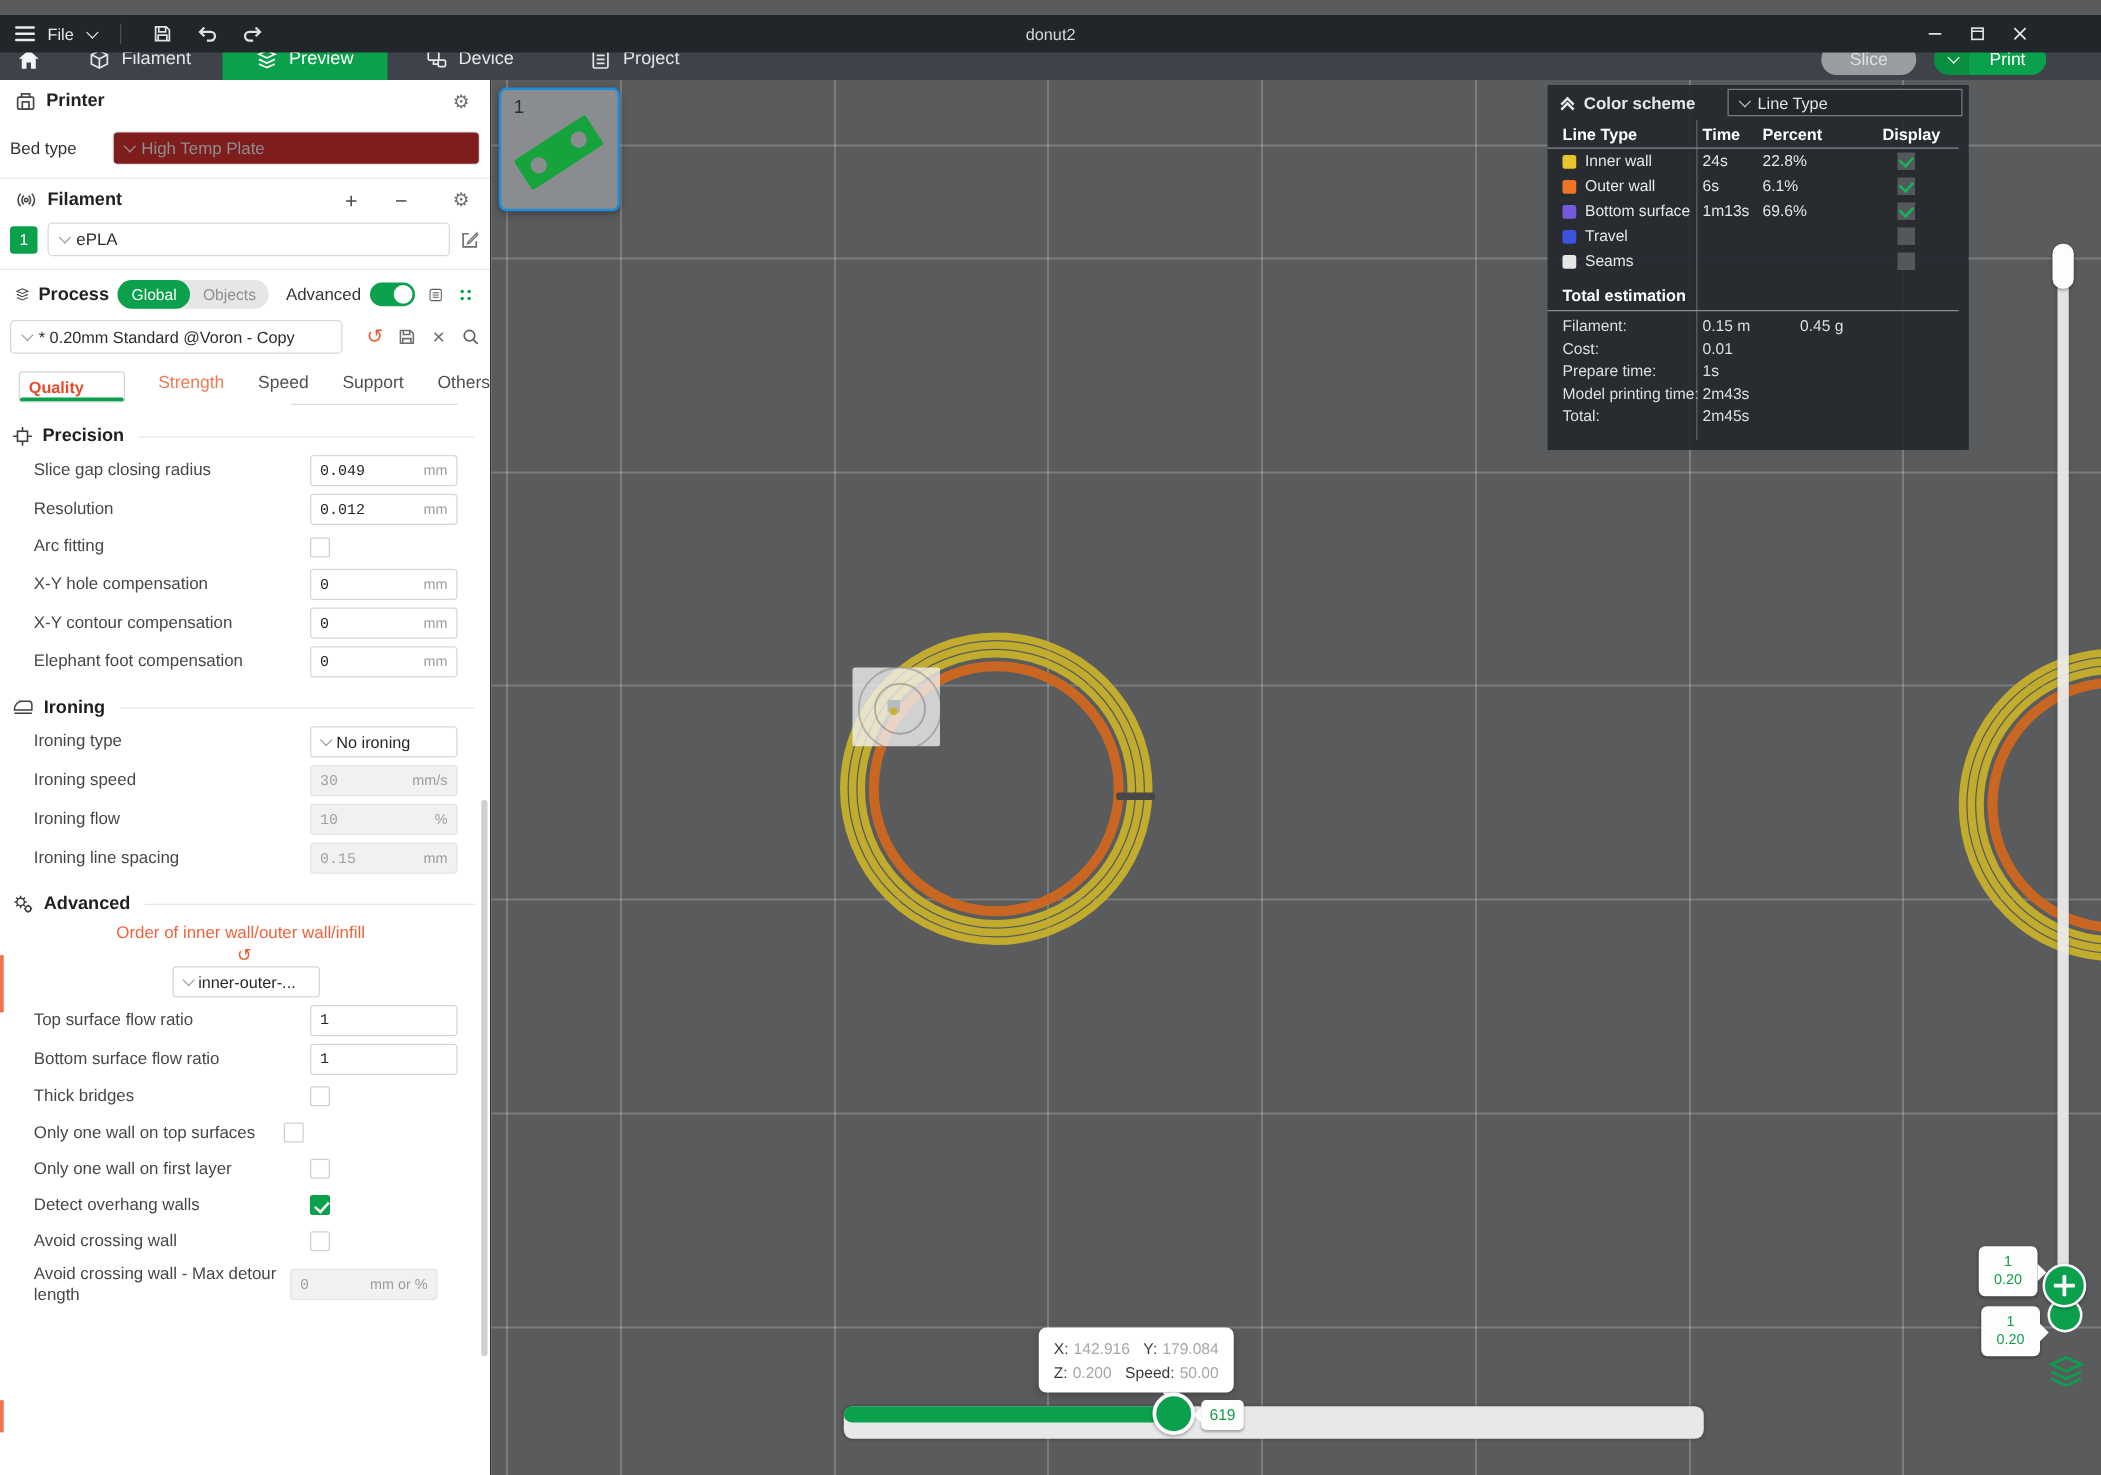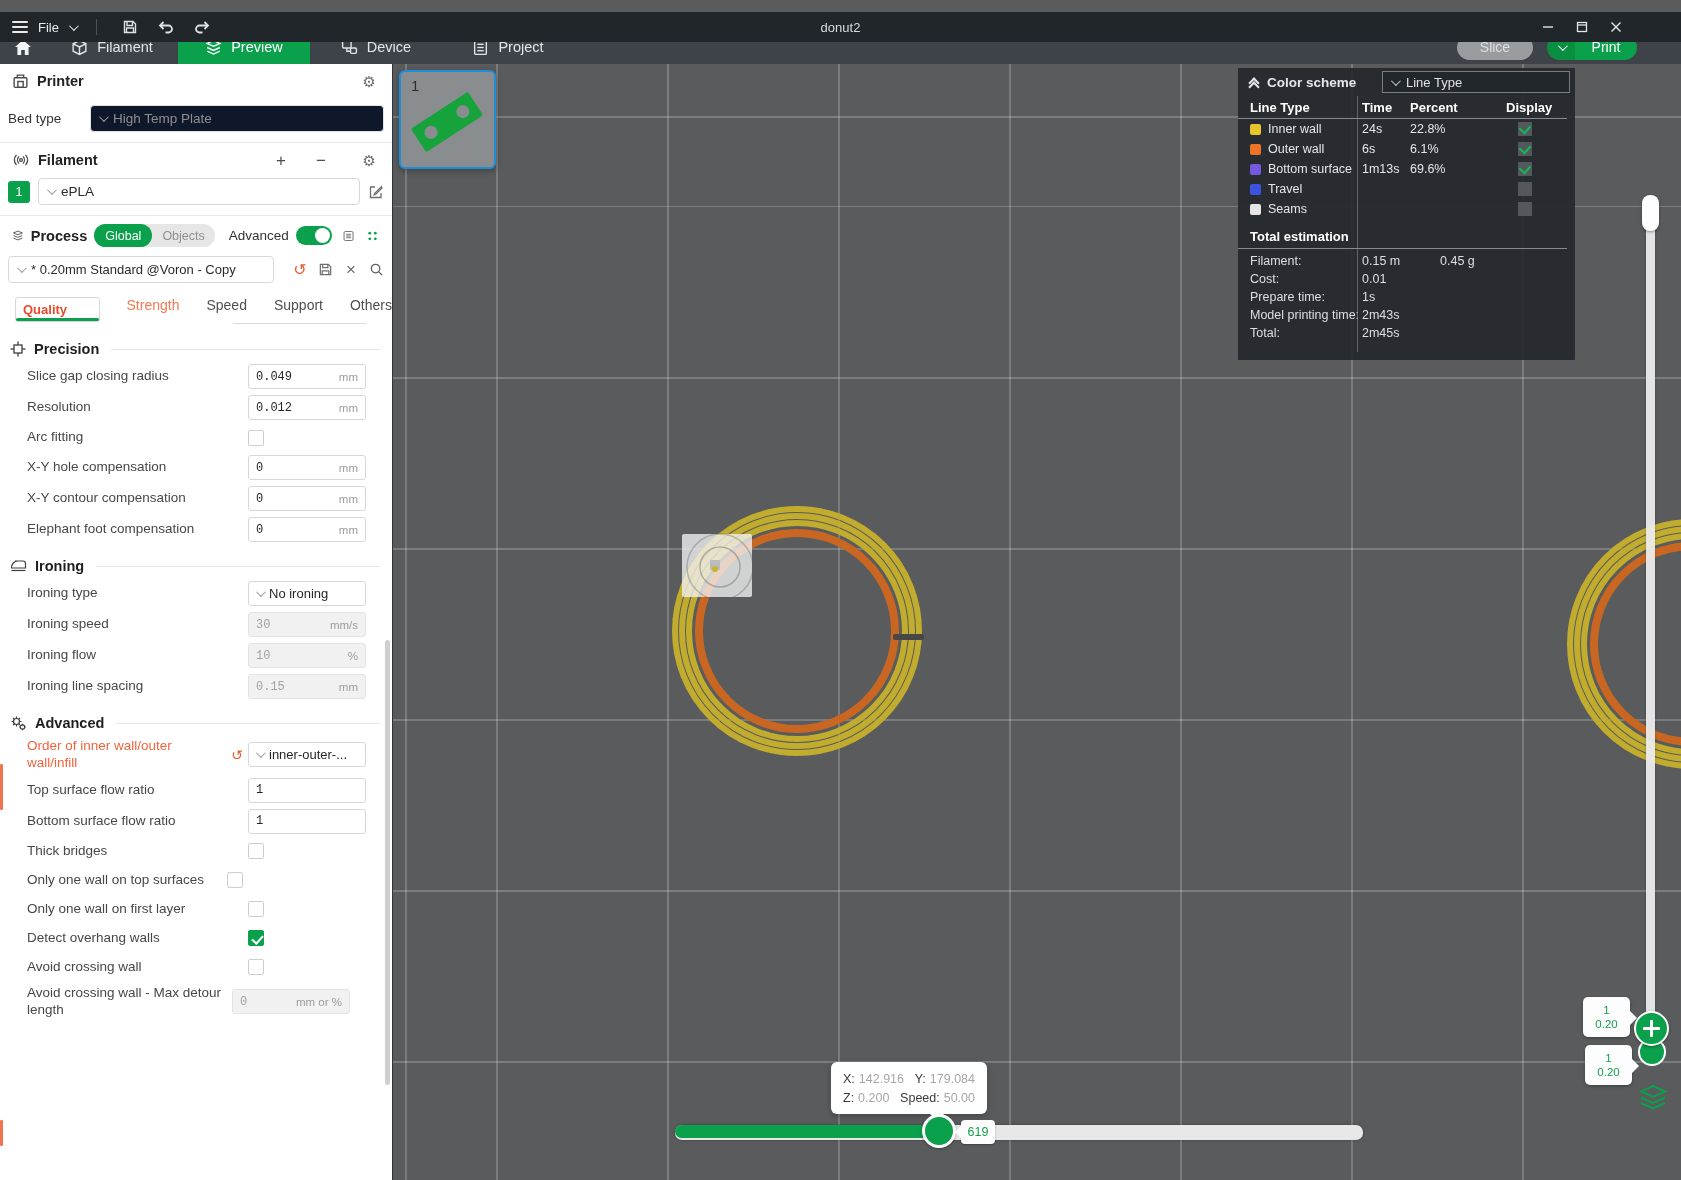--- a/index.html
+++ b/index.html
@@ -36,21 +36,21 @@
   
   #sidebar{position:absolute;left:0;top:64px;width:393px;height:1116px;background:#FFFFFF;border-right:1px solid #303539;z-index:40;}
   .sec-head{display:flex;align-items:center;gap:8px;padding:8px 14px 7px 12px;}
   .sec-head .t{font-size:14.5px;font-weight:bold;color:#222;}
   .sec-head .sp{flex:1;}
   .icon-btn{color:#6E6E6E;font-size:15px;line-height:1;display:flex;align-items:center;justify-content:center;width:18px;height:18px;}
   .icon-btn.plusminus{font-size:17px;color:#4C4C4C;}
   .combo{height:27px;border:1px solid #D8D8D8;border-radius:4px;display:flex;align-items:center;gap:7px;padding:0 8px;font-size:13.5px;color:#2B2B2B;background:#fff;}
   .combo .cv{white-space:nowrap;overflow:hidden;text-overflow:ellipsis;}
   .combo .chev{color:#9a9a9a;flex:none;}
-  .combo.gray{background:#0f172a;color:#8E8E90;border-color:#E2E2E3;text-align:center;}
+  .combo.gray{background:#7f1d1d;color:#8E8E90;border-color:#E2E2E3;text-align:center;}
   .row-line{display:flex;align-items:center;gap:8px;padding:2px 8px;}
   .hr{height:1px;background:#E9E9E9;margin:8px 0 0 0;}
   .slot{width:22px;height:22px;background:var(--accent);color:#fff;font-size:12.5px;display:flex;align-items:center;justify-content:center;border-radius:3px;flex:none;}
   .seg{display:flex;align-items:center;background:#E6E6E7;border-radius:12px;height:23px;}
   .seg .on{background:var(--accent);color:#fff;border-radius:12px;height:23px;display:flex;align-items:center;padding:0 11px;font-size:12.5px;}
   .seg .off{color:#8F8F91;padding:0 10px;font-size:12.5px;}
   .toggle{width:36px;height:19px;border-radius:10px;background:var(--accent);position:relative;flex:none;}
   .toggle i{position:absolute;right:2px;top:2px;width:15px;height:15px;border-radius:50%;background:#fff;}
   .adv-label{font-size:13.5px;color:#333;}
   .preset-icons{display:flex;align-items:center;gap:9px;padding-left:9px;}
@@ -114,21 +114,21 @@
   .vhandle{position:absolute;left:1249px;top:131px;width:17px;height:36px;border-radius:8px;background:#FDFDFD;box-shadow:0 1px 3px rgba(0,0,0,.4);}
   .gknob2{position:absolute;left:1245px;top:974px;width:28px;height:28px;border-radius:50%;background:var(--accent);border:2px solid #fff;}
   .gknob{position:absolute;left:1241px;top:947px;width:35px;height:35px;border-radius:50%;background:var(--accent);border:2.5px solid #fff;box-shadow:0 1px 3px rgba(0,0,0,.35);}
   .gknob::before{content:"";position:absolute;left:7px;top:14px;width:17px;height:3px;background:#fff;border-radius:1px;}
   .gknob::after{content:"";position:absolute;left:14px;top:7px;width:3px;height:17px;background:#fff;border-radius:1px;}
   .lbadge{position:absolute;width:47px;height:40px;background:#FDFDFD;border-radius:5px;box-shadow:0 1px 3px rgba(0,0,0,.35);
     display:flex;flex-direction:column;align-items:center;justify-content:center;line-height:1.25;font-size:11.5px;color:#12A04C;}
   .lbadge::after{content:"";position:absolute;right:-7px;top:14px;border:7px solid transparent;border-left-color:#FDFDFD;border-right:0;}
   .layers-ico{position:absolute;left:1245px;top:1020px;}
   
-  .htrack{position:absolute;left:282px;top:1061px;width:688px;height:15px;border-radius:7px;background:#E8E8E8;box-shadow:0 0 3px rgba(0,0,0,.3);}
+  .htrack{position:absolute;left:282px;top:1061px;width:688px;height:26px;border-radius:7px;background:#E8E8E8;box-shadow:0 0 3px rgba(0,0,0,.3);}
   .hfill{position:absolute;left:0;top:0;height:13px;width:270px;border-radius:7px;background:var(--accent);}
   .hknob{position:absolute;left:247px;top:-11px;width:34px;height:34px;border-radius:50%;background:var(--accent);border:3px solid #fff;box-shadow:0 1px 3px rgba(0,0,0,.35);}
   .hbadge{position:absolute;left:286px;top:-5px;width:34px;height:24px;background:#FDFDFD;border-radius:4px;display:flex;align-items:center;justify-content:center;font-size:12.5px;color:#12A04C;box-shadow:0 1px 2px rgba(0,0,0,.3);}
   .hbadge::before{content:"";position:absolute;left:-6px;top:6px;border:6px solid transparent;border-right-color:#FDFDFD;border-left:0;}
   
   .vp-tooltip{position:absolute;left:438px;top:998px;width:156px;height:52px;background:#fff;border-radius:6px;box-shadow:0 2px 6px rgba(0,0,0,.25);
     padding:8px 12px;font-size:12.5px;color:#3A3A3A;line-height:1.5;}
   .vp-tooltip::after{content:"";position:absolute;left:99px;bottom:-7px;border:7px solid transparent;border-top-color:#fff;border-bottom:0;}
   .vp-tooltip .num{color:#A6A6A8;}
   .tt-row{display:flex;gap:6px;white-space:nowrap;}
@@ -463,21 +463,21 @@
       <svg width="17" height="16" viewBox="0 0 17 16" fill="none" stroke="#3F3F3F" stroke-width="1.2">
         <circle cx="6.5" cy="6.5" r="3"></circle>
           <path d="M6.5 1.5 v2 M6.5 9.5 v2 M1.5 6.5 h2 M9.5 6.5 h2 M3 3 l1.4 1.4 M8.6 8.6 10 10 M10 3 8.6 4.4 M4.4 8.6 3 10"></path>
         <circle cx="12.5" cy="12" r="2.2"></circle>
           <path d="M12.5 8.8 v1.4 M12.5 13.8 v1.4 M9.3 12 h1.4 M14.3 12 h1.4"></path>
       </svg>
       <span class="t">Advanced</span>
       <span class="ln"></span>
     </div>
 
-    <div class="srow" style="position:relative;">
+    <div class="srow" style="position:relative;flex-direction:column;">
       <span class="lbl mod">Order of inner wall/outer wall/infill</span>
       <span class="icon-btn orange reset-mini">↺</span>
       <div class="ctl">
           <div class="sel">
         <span class="chev" style="color:#9a9a9a;"></span>
         <span class="cv">inner-outer-...</span>
       </div>
         </div>
     </div>
     <div class="srow">

